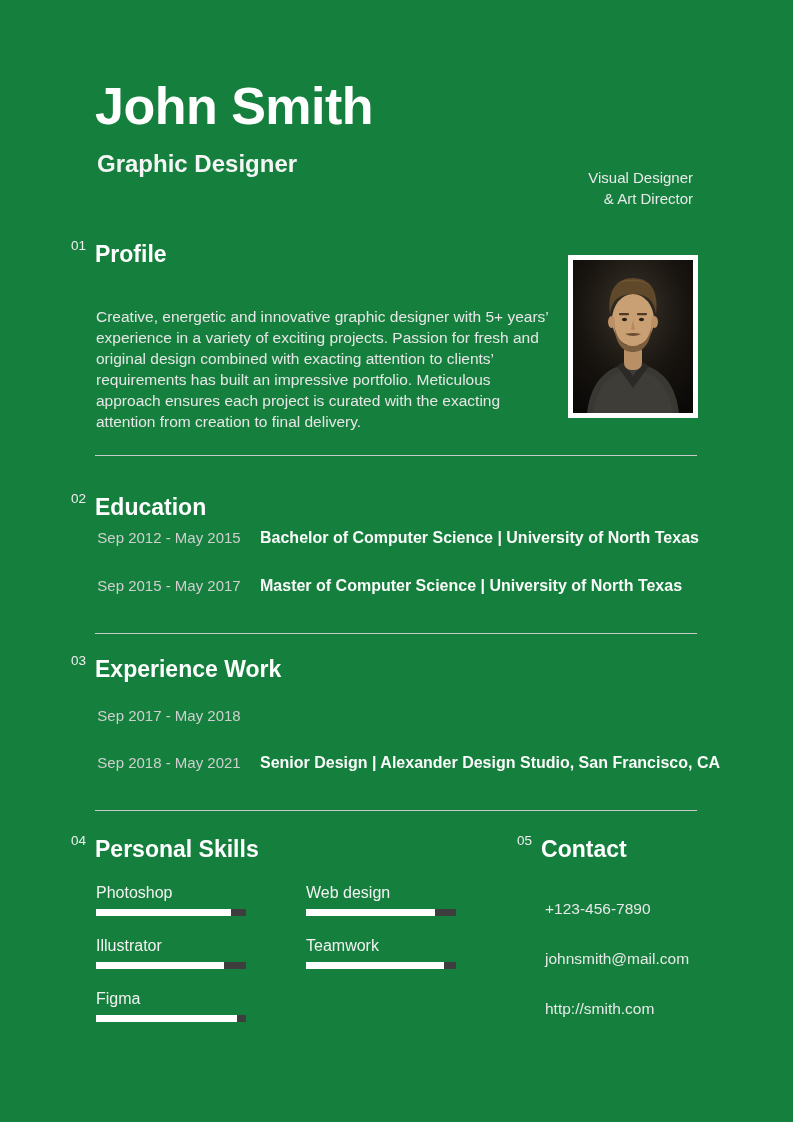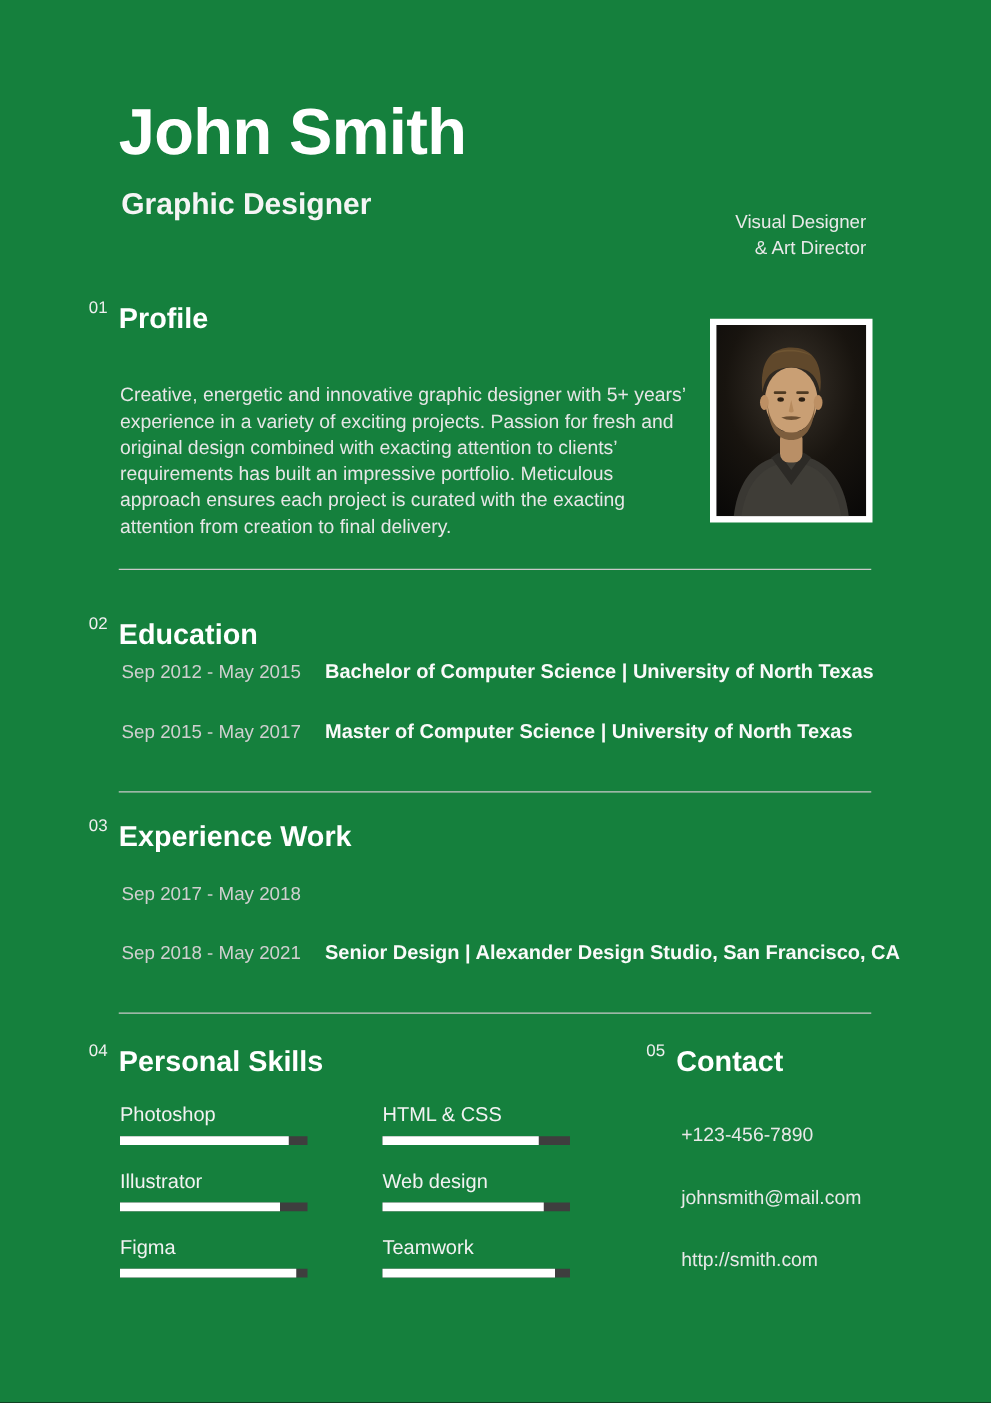--- a/index.html
+++ b/index.html
@@ -174,26 +174,20 @@
       </div>
       <div class="skill">
         <div class="skill-label">Figma</div>
         <div class="bar">
             <div class="bar-fill" style="width: 94%;"></div>
           </div>
       </div>
     </div>
     <div class="skill-col">
       <div class="skill">
-        <div class="skill-label">HTML &amp; CSS</div>
-        <div class="bar">
-            <div class="bar-fill" style="width: 83%;"></div>
-          </div>
-      </div>
-      <div class="skill">
         <div class="skill-label">Web design</div>
         <div class="bar">
             <div class="bar-fill" style="width: 86%;"></div>
           </div>
       </div>
       <div class="skill">
         <div class="skill-label">Teamwork</div>
         <div class="bar">
             <div class="bar-fill" style="width: 92%;"></div>
           </div>

